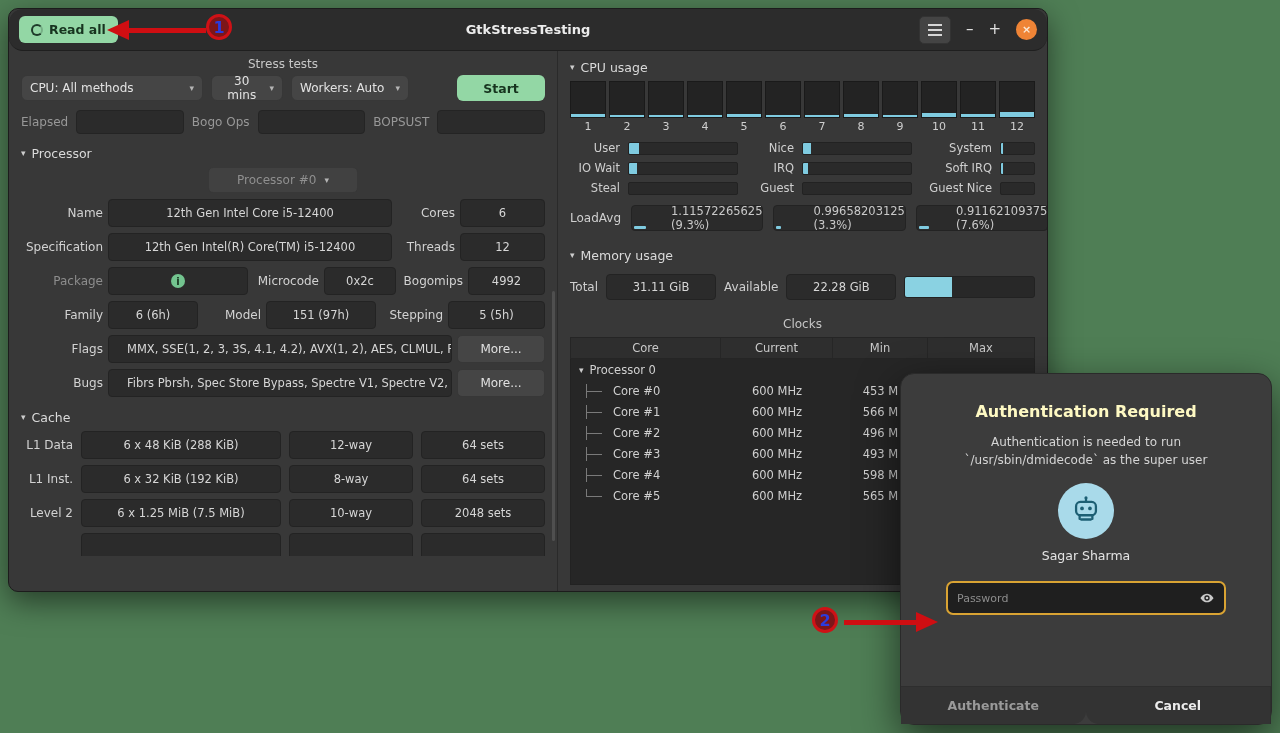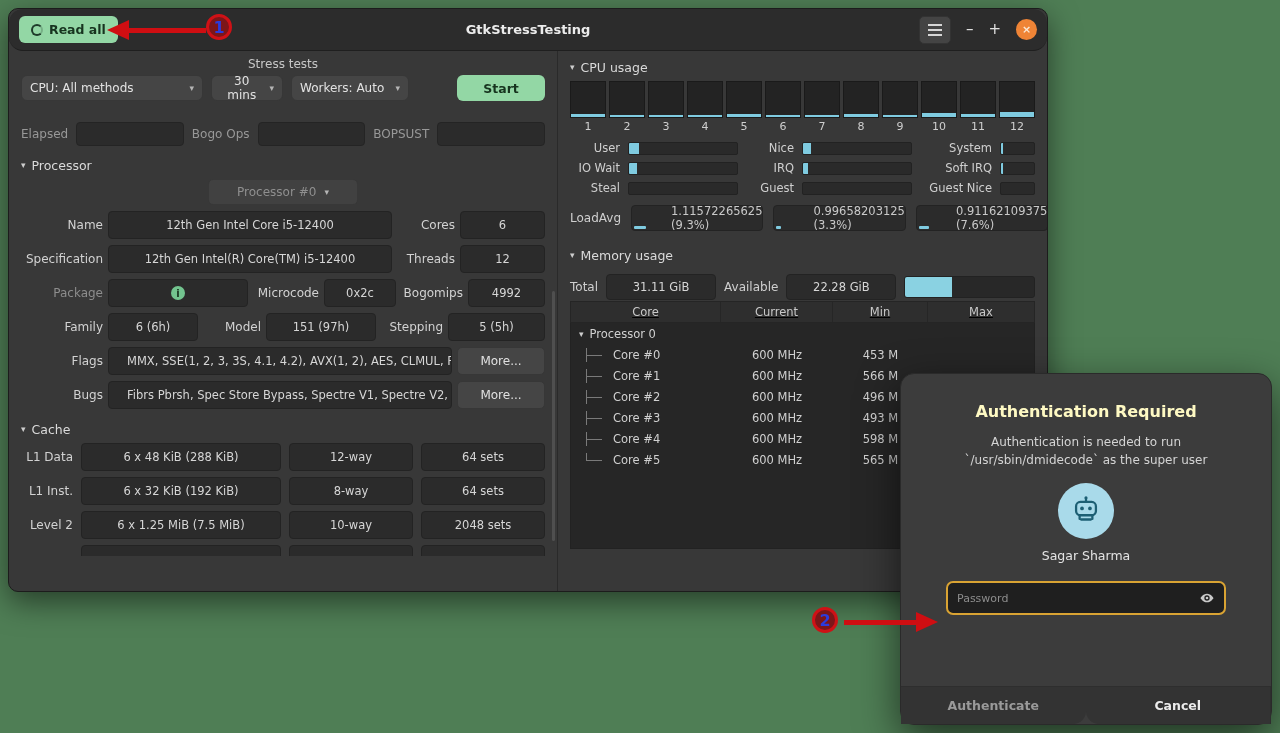--- a/index.html
+++ b/index.html
@@ -37,21 +37,21 @@
   .lp-scroll { position:absolute; right:2px; top:240px; width:3px; height:250px; background:#5a5a5a; border-radius:2px; opacity:.7; }
 
   .sec-title { text-align:center; color:#c8c8c8; font-size:12px; margin-bottom:4px; }
   .controls-row { display:flex; gap:8px; margin:4px 12px 0; height:26px; }
   .dropdown { background:#454545; border:1px solid #373737; border-radius:6px; color:#e2e2e2;
               font-size:12px; display:flex; align-items:center; justify-content:space-between;
               padding:0 8px; gap:6px; font-family:inherit; cursor:pointer; }
   .caret { color:#b5b5b5; font-size:9px; }
   .w-method{width:182px;} .w-time{width:72px;} .w-workers{width:118px;}
   .start-btn { margin-left:auto; width:88px; justify-content:center; }
-  .fields-row { display:flex; align-items:center; gap:8px; margin:20px 12px 0; height:26px; }
+  .fields-row { display:flex; align-items:center; gap:8px; margin:8px 12px 0; height:26px; }
   .dim-label { color:#989898; font-size:12px; white-space:nowrap; }
   .field { background:#2b2b2b; border:1px solid #242424; border-radius:4px; flex:1; height:24px; }
 
   .expander-row { display:flex; gap:6px; align-items:center; margin:10px 12px 0; color:#dadada;
                   font-size:12.5px; height:16px; cursor:pointer; }
   .exp-arrow { font-size:9px; color:#cdcdcd; }
   .proc-select { margin:6px auto 0; display:flex; width:150px; height:26px; background:#414141;
                  border:1px solid #383838; border-radius:5px; color:#8f8f8f; font-size:12px;
                  align-items:center; justify-content:center; gap:8px; font-family:inherit; cursor:pointer; }
   .prow { display:flex; align-items:center; gap:5px; margin:6px 12px 0; height:28px; }
@@ -89,22 +89,22 @@
   .load-box { flex:1; position:relative; height:26px; background:#2b2b2b; border:1px solid #232323;
               border-radius:4px; display:flex; align-items:center; justify-content:center;
               color:#c9c9c9; font-size:11.5px;padding-left:39px; }
   .load-fill { position:absolute; bottom:1px; left:2px; height:3px; background:#7fcbe0; border-radius:1px; }
   .mem-row { display:flex; gap:8px; align-items:center; margin-top:10px; height:28px; }
   .mem-label { color:#cfcfcf; font-size:12px; white-space:nowrap; }
   .mem-box { width:110px; height:26px; }
   .mem-bar { flex:1; height:22px; background:#282828; border:1px solid #222; border-radius:3px; overflow:hidden; }
   .mem-fill { height:100%; background:#8ad2e2; }
   .clk-title { margin-top:16px; text-align:center; color:#c6c6c6; font-size:12px; }
-  .clk-header { display:grid; grid-template-columns:150px 112px 95px 1fr;
-                background:#2e2e2e; border:1px solid #252525;text-decoration:underline; }
+  .clk-header { margin-top:6px; display:grid; grid-template-columns:150px 112px 95px 1fr;
+                background:#2e2e2e; border:1px solid #252525; }
   .clk-h { padding:3px 0; text-align:center; color:#c9c9c9; font-size:11.5px; border-right:1px solid #262626; }
   .clk-h:last-child { border-right:none; }
   .clk-body { background:#262626; border:1px solid #222; border-top:none; height:226px; }
   .clk-row { display:grid; grid-template-columns:150px 112px 95px 1fr; height:21px;
              align-items:center; color:#d0d0d0; font-size:11.5px; }
   .clk-group { display:flex; align-items:center; gap:6px; padding-left:8px; }
   .cell-core { position:relative; padding-left:42px; }
   .cell-core::before { content:""; position:absolute; left:15px; top:0; bottom:0; width:1px; background:#7a7a7a; }
   .cell-core::after { content:""; position:absolute; left:15px; top:50%; width:16px; height:1px; background:#7a7a7a; }
   .clk-row.last .cell-core::before { bottom:50%; }
@@ -438,20 +438,21 @@
         <div class="mem-row">
           <span class="mem-label">Total</span>
           <div class="vbox mem-box">31.11 GiB</div>
           <span class="mem-label">Available</span>
           <div class="vbox mem-box">22.28 GiB</div>
           <div class="mem-bar">
             <div class="mem-fill" style="width: 36%;"></div>
           </div>
         </div>
 
+        <div class="clk-title">Clocks</div>
 
         <div class="clk-header">
           <div class="clk-h">Core</div>
           <div class="clk-h">Current</div>
           <div class="clk-h">Min</div>
           <div class="clk-h">Max</div>
         </div>
 
         <div class="clk-body">
           <div class="clk-row">

